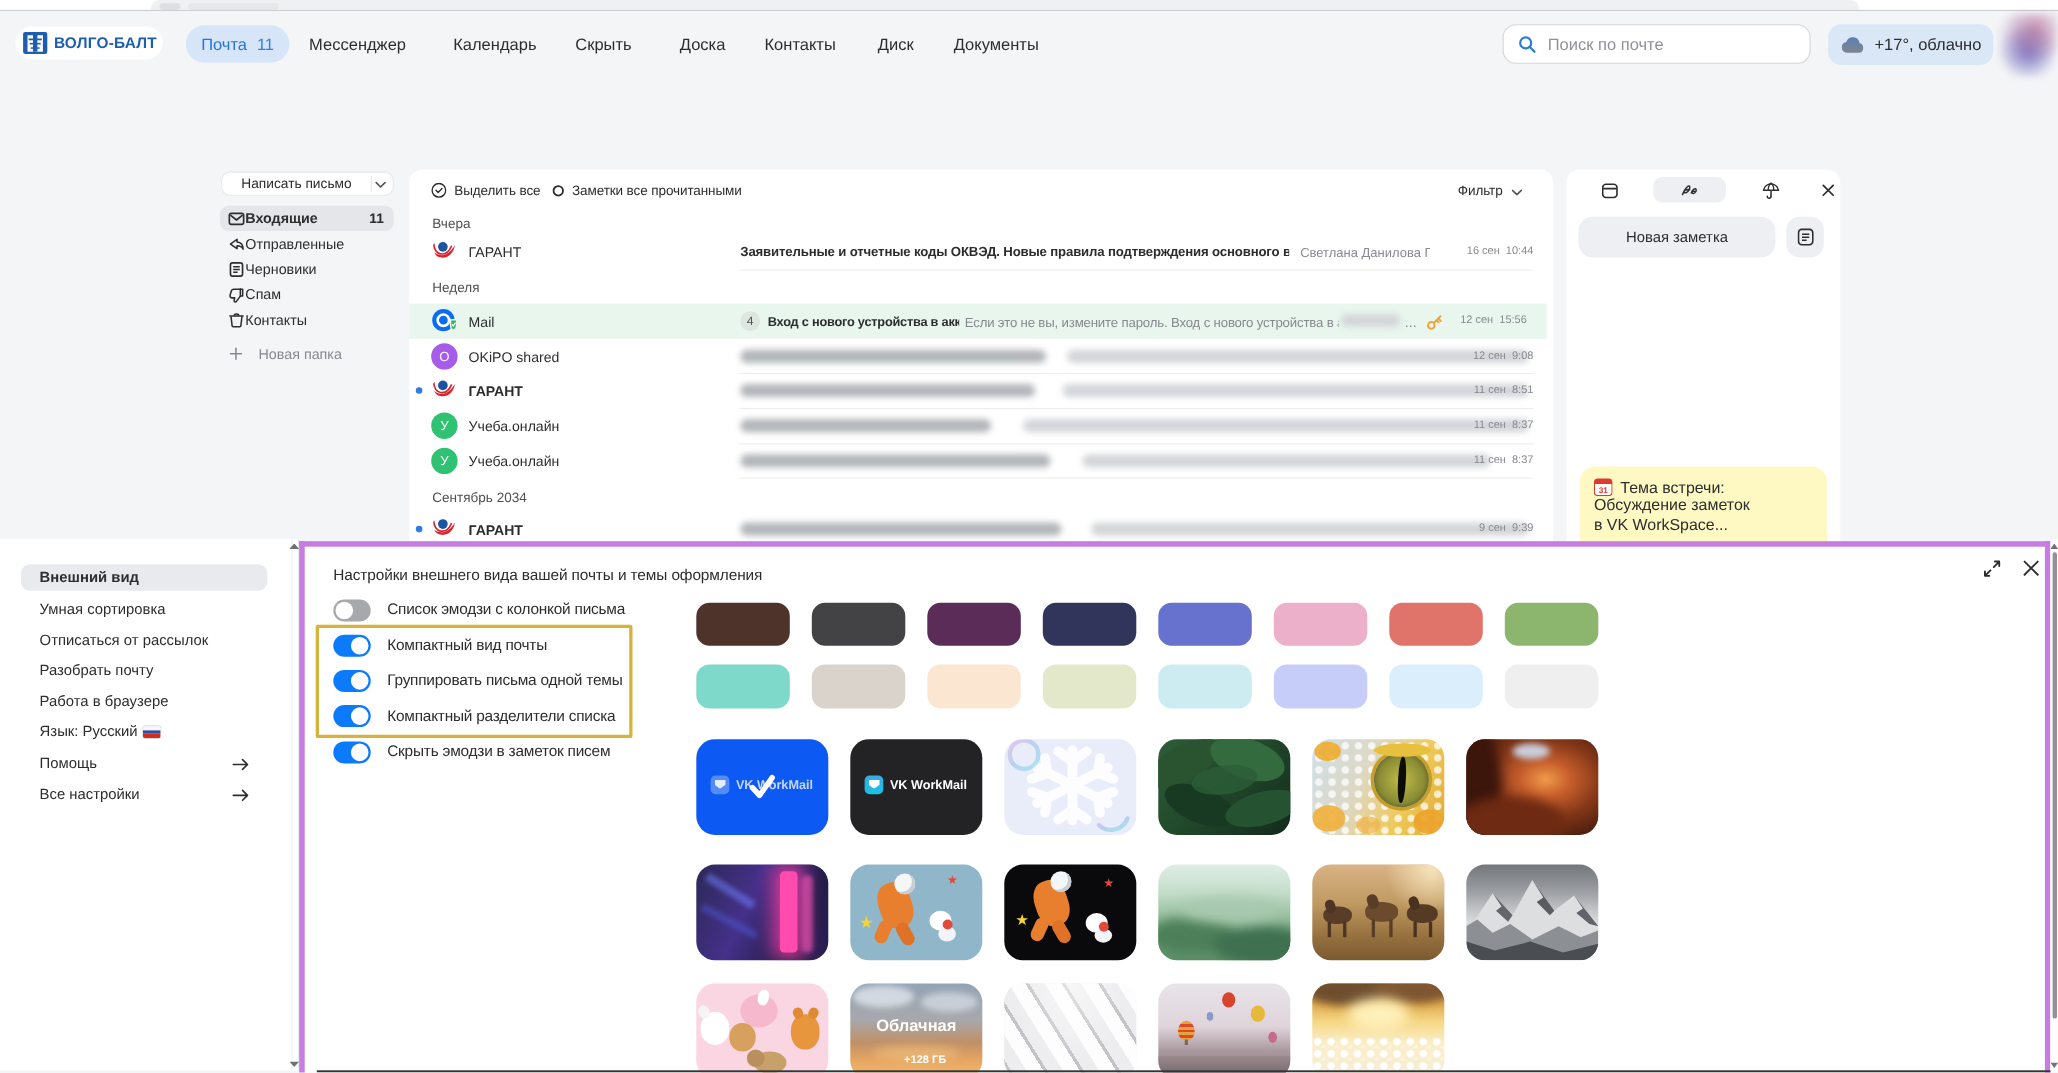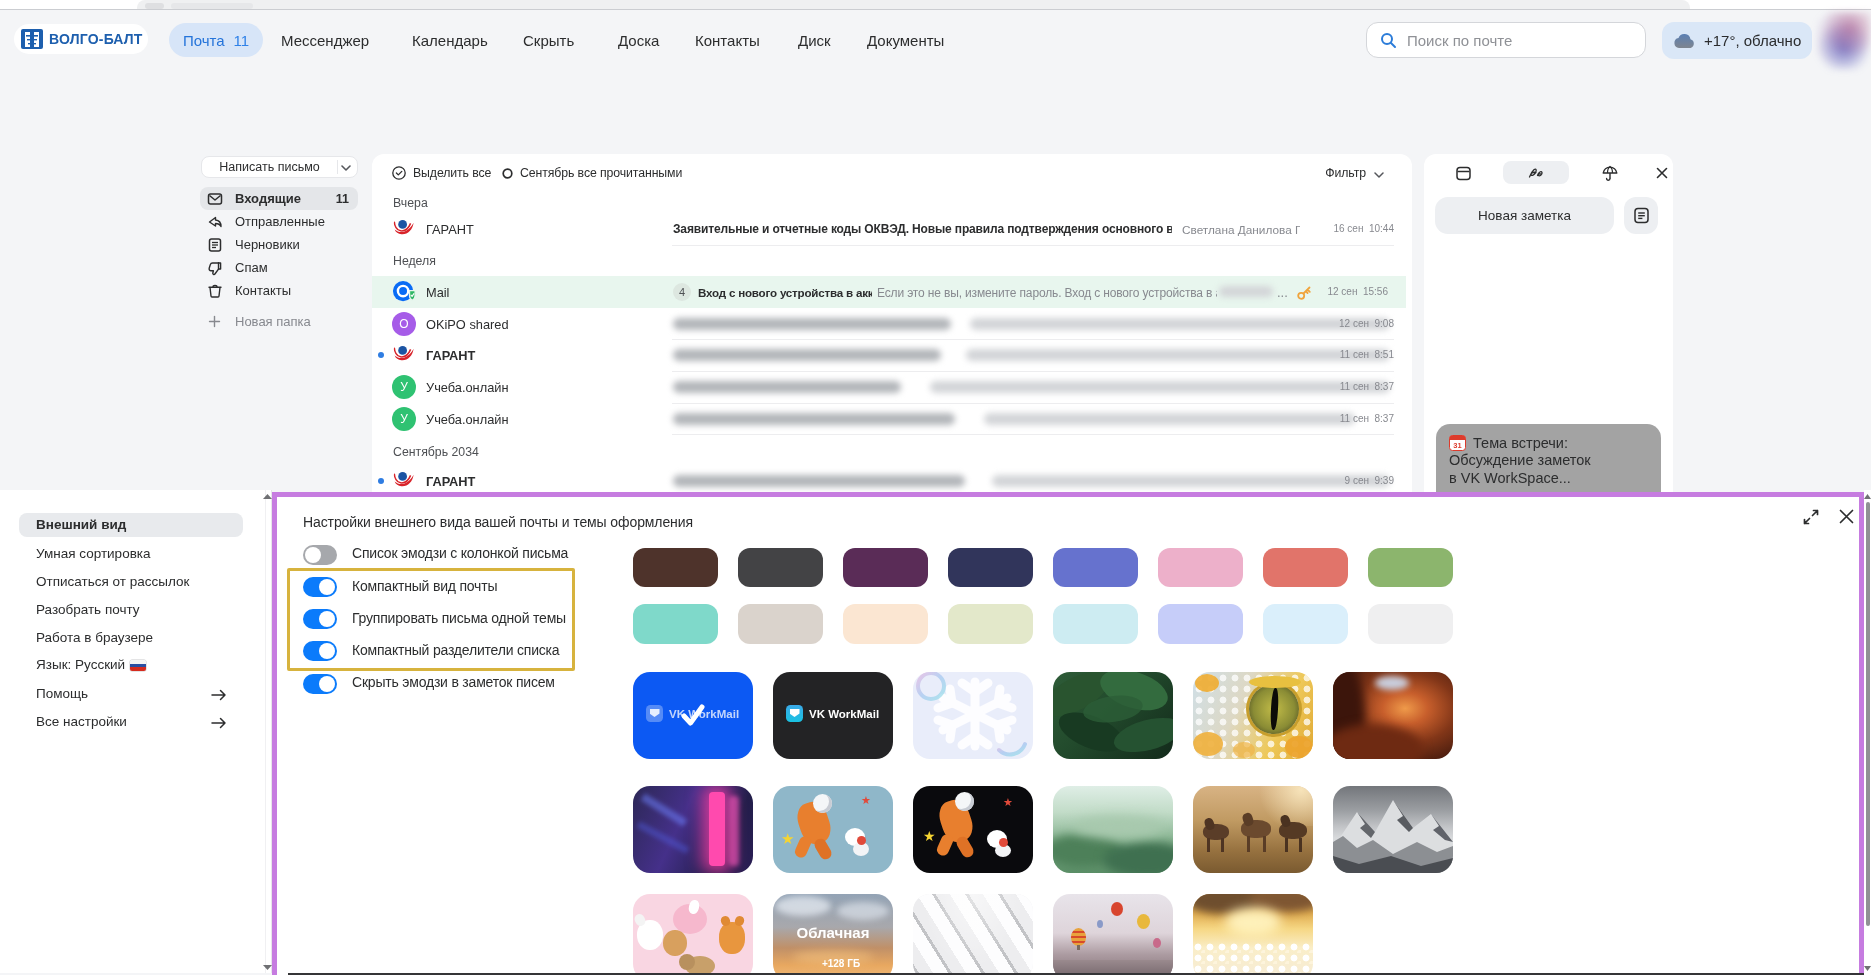--- a/index.html
+++ b/index.html
@@ -30,21 +30,21 @@
       radial-gradient(circle at 50% 62%, rgba(92,96,190,.7) 0%, rgba(92,96,190,0) 60%),
       radial-gradient(circle at 45% 45%, rgba(130,90,170,.4) 0%, rgba(130,90,170,0) 70%);
     filter:blur(3px); }
 
   
   #writebtn { left:201px; top:156px; width:157px; height:22px; border-radius:8px; background:#fff; border:1px solid #e6e7ea; font-size:12.5px; }
   #writebtn .main { position:absolute; left:0; top:0; width:135px; height:100%; display:flex; align-items:center; justify-content:center; }
   #writebtn .sep { position:absolute; left:135px; top:3px; width:1px; height:14px; background:#e6e7ea; }
   .folder { left:200px; width:158px; height:23px; display:flex; align-items:center; font-size:13px; }
   .folder svg { margin-left:7px; }
-  .folder .lab { margin-left:12px; }
+  .folder .lab { margin-left:0; }
   #fold-sel { top:187px; border-radius:8px; background:#e4e6e9; font-weight:bold; }
   #fold-sel .cnt { position:absolute; right:9px; font-weight:bold; font-size:12.5px; }
   .newfolder { left:200px; top:310px; width:158px; height:23px; display:flex; align-items:center; color:#87898f; font-size:13px; }
 
   
   #mailpanel { left:372px; top:154px; width:1040px; height:821px; background:#fff; border-radius:12px; }
   .mp-abs { position:absolute; }
   .tool { font-size:12.3px; font-weight:500; color:#2c2d2e; letter-spacing:-0.1px; }
   .grouplab { position:absolute; left:21px; font-size:12.3px; color:#4e5054; }
   .mrow { position:absolute; left:0; width:1040px; height:32px; }
@@ -55,21 +55,21 @@
   .bbar { position:absolute; height:12px; border-radius:6px; filter:blur(3px); }
   .bbold { background:#b3b6ba; }
   .blight { background:#d3d5d8; }
   .divl { position:absolute; left:300px; width:722px; height:1px; background:#ededef; }
 
   
   #notespanel { left:1424px; top:154px; width:249px; height:821px; background:#fff; border-radius:12px; }
   #newnote { position:absolute; left:11px; top:43px; width:179px; height:37px; border-radius:13px; background:#edeff2; display:flex; align-items:center; justify-content:center; font-size:13.5px; }
   #sqbtn { position:absolute; left:200px; top:43px; width:34px; height:37px; border-radius:12px; background:#edeff2; display:flex; align-items:center; justify-content:center; }
   #pinknote { position:absolute; left:12px; top:93px; width:225px; height:165px; border-radius:14px; background:#f9e8f0; overflow:hidden; }
-  #meetcard { position:absolute; left:12px; top:270px; width:225px; height:130px; border-radius:14px; background:#a3a3a3; font-size:14.5px; line-height:17.5px; }
+  #meetcard { position:absolute; left:12px; top:270px; width:225px; height:130px; border-radius:14px; background:#fef9c3; font-size:14.5px; line-height:17.5px; }
   .pbar { position:absolute; border-radius:6px; filter:blur(4px); background:#c3b2bc; opacity:.8; }
 
   
   #setnav { left:0; top:490px; width:265px; height:483px; background:#fff; }
   .sitem { position:absolute; left:36px; font-size:13.5px; color:#2c2d2e; white-space:nowrap; }
   #selpill { position:absolute; left:19px; top:23px; width:224px; height:24px; border-radius:8px; background:#e8eaed; }
   .sarrow { position:absolute; left:211px; font-size:16px; color:#2c2d2e; }
   #navsb { left:265px; top:490px; width:7px; height:483px; background:#fff; border-left:1px solid #f0f0f2; border-right:1px solid #e6e6e9; }
 
   #modal { left:272px; top:492px; width:1592px; height:492px; background:#fff; border:5px solid #c67ce0; border-bottom:none; }
@@ -193,21 +193,21 @@
 
 <div id="mailpanel" class="abs">
   <svg class="mp-abs" style="left:20px;top:12px" width="14" height="14" viewBox="0 0 14 14">
       <circle cx="7" cy="7" r="6.2" fill="none" stroke="#2c2d2e" stroke-width="1.3"></circle>
       <path d="M4.4 7 L6.3 8.9 L9.8 5.4" fill="none" stroke="#2c2d2e" stroke-width="1.3" stroke-linecap="round" stroke-linejoin="round"></path>
     </svg>
   <div class="mp-abs tool" style="left:41px;top:12px">Выделить все</div>
   <svg class="mp-abs" style="left:130px;top:14px" width="11" height="11" viewBox="0 0 11 11">
       <circle cx="5.5" cy="5.5" r="4.3" fill="none" stroke="#2c2d2e" stroke-width="1.7"></circle>
     </svg>
-  <div class="mp-abs tool" style="left:148px;top:12px">Сентябрь все прочитанными</div>
+  <div class="mp-abs tool" style="left:148px;top:12px">Заметки все прочитанными</div>
   <div class="mp-abs tool" style="right:46px;top:12px">Фильтр</div>
   <svg class="mp-abs" style="right:28px;top:18px" width="10" height="6" viewBox="0 0 10 6">
       <path d="M1 1 L5 5 L9 1" fill="none" stroke="#55575c" stroke-width="1.5" stroke-linecap="round" stroke-linejoin="round"></path>
     </svg>
 
   <div class="grouplab" style="top:42px">Вчера</div>
   <div class="grouplab" style="top:100px">Неделя</div>
   <div class="grouplab" style="top:291px">Сентябрь 2034</div>
 
   <div class="divl" style="top:91px"></div>

